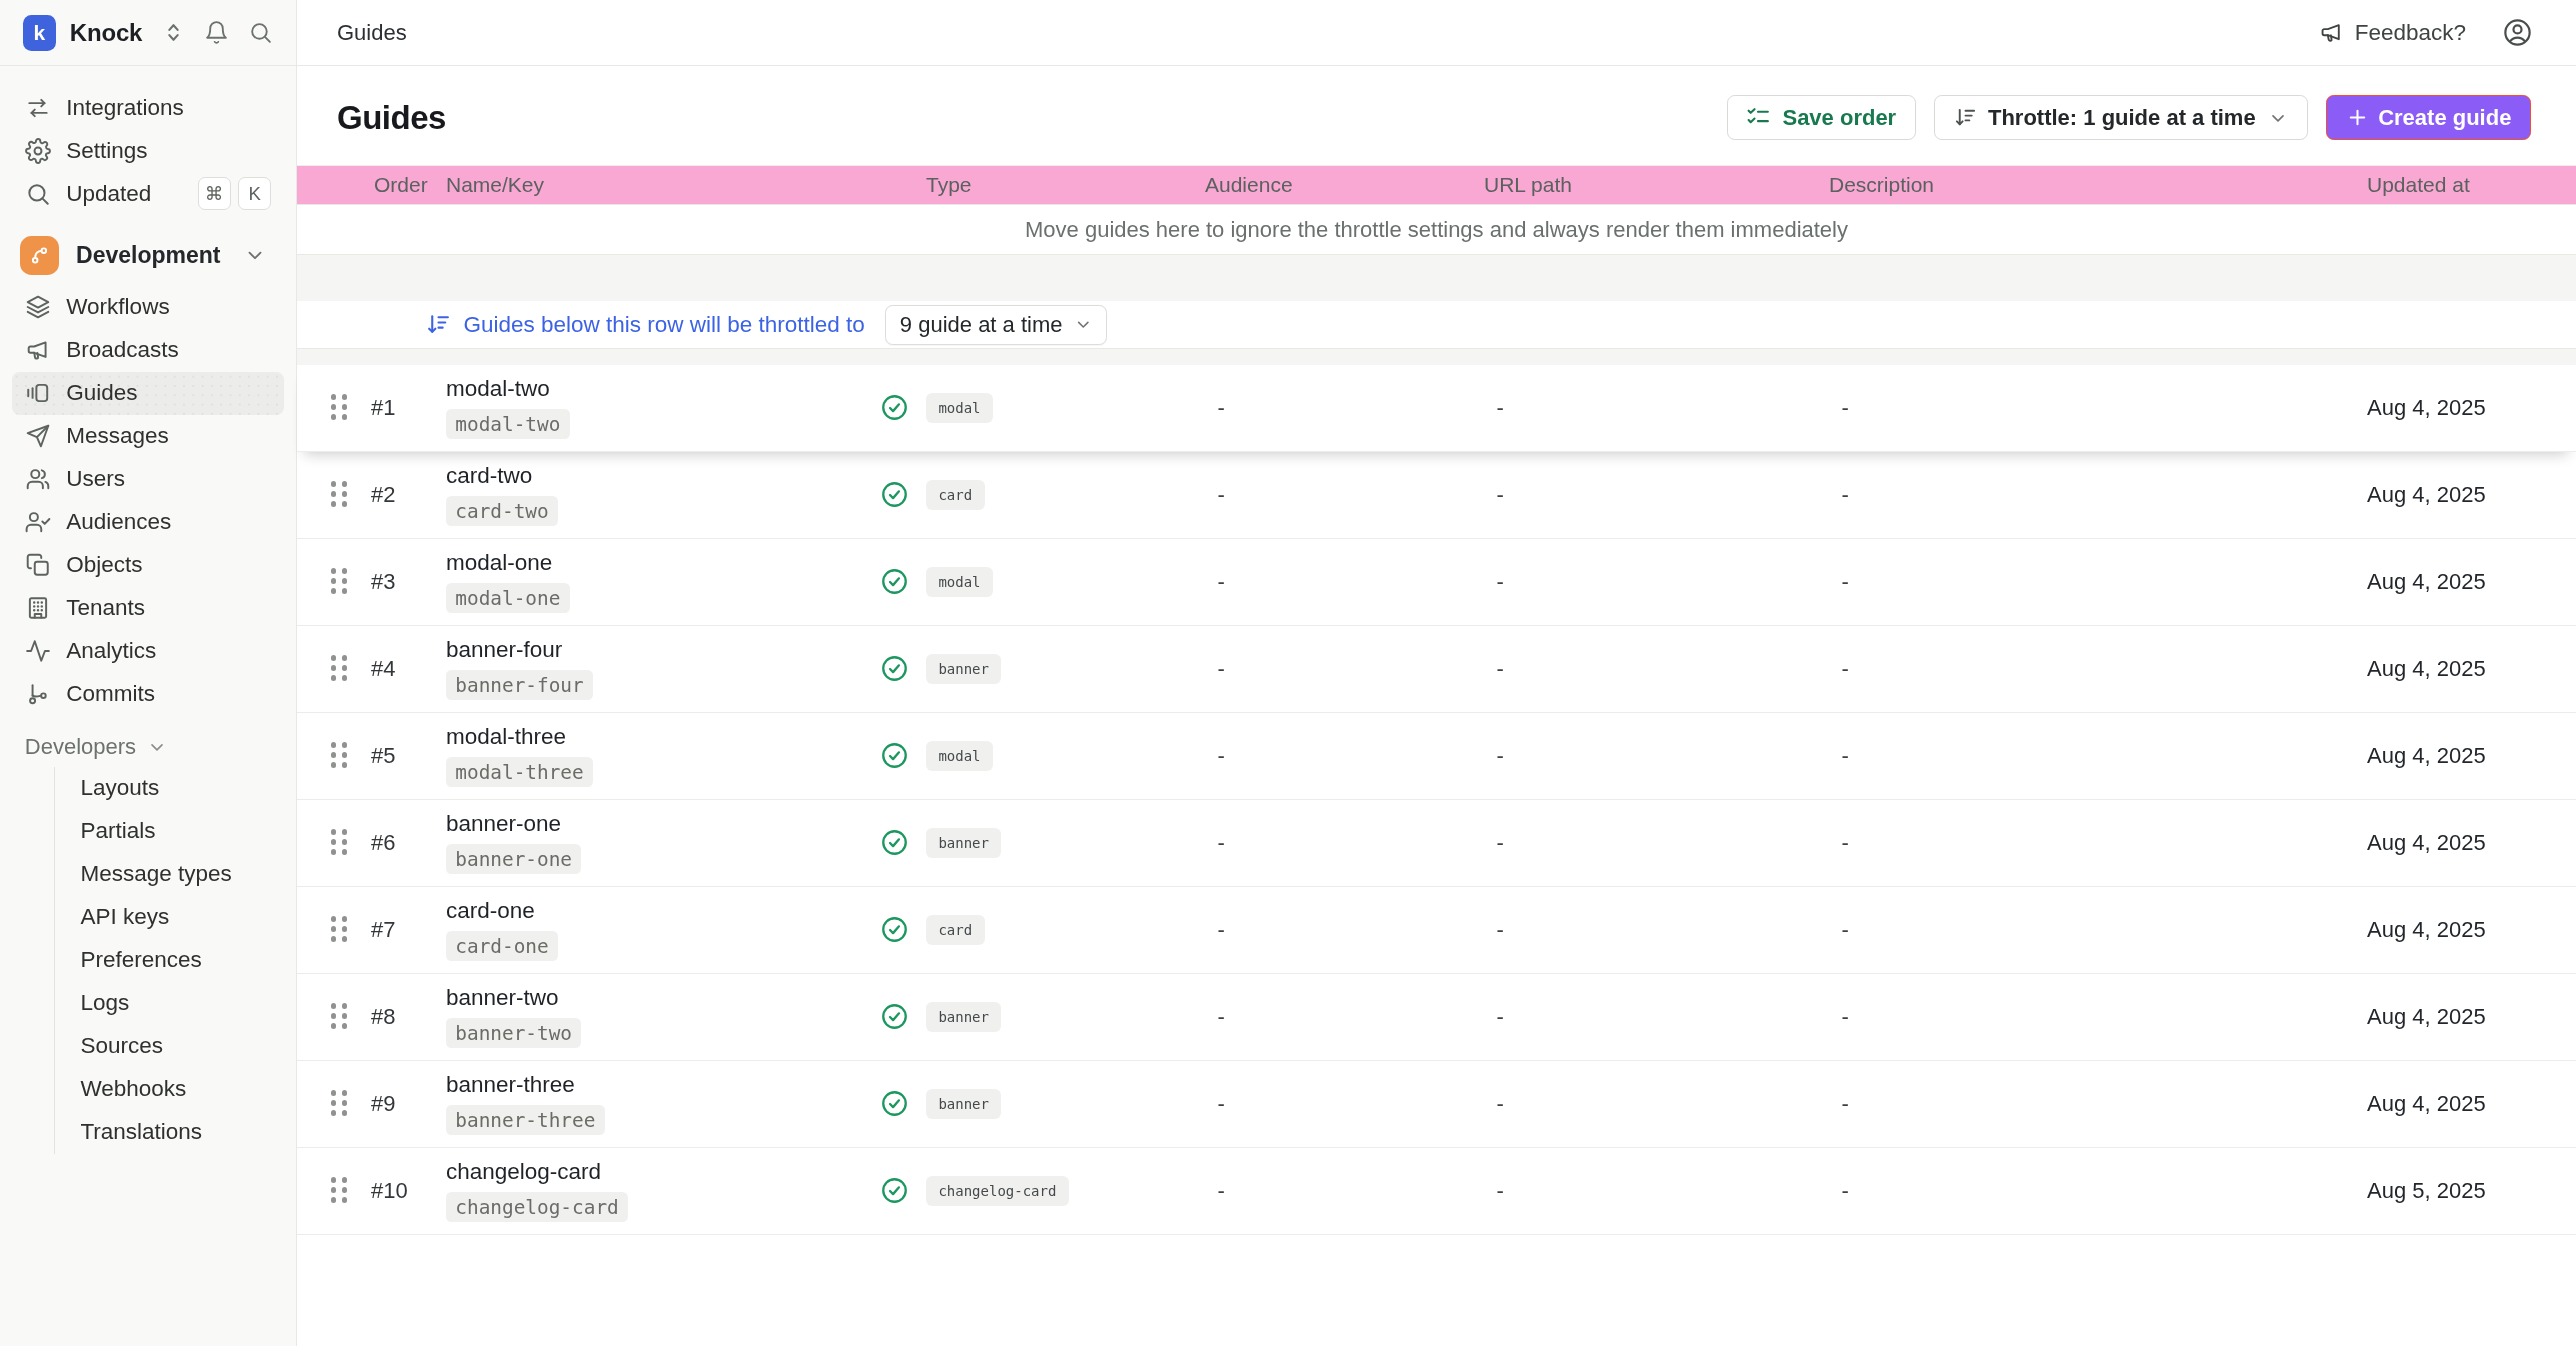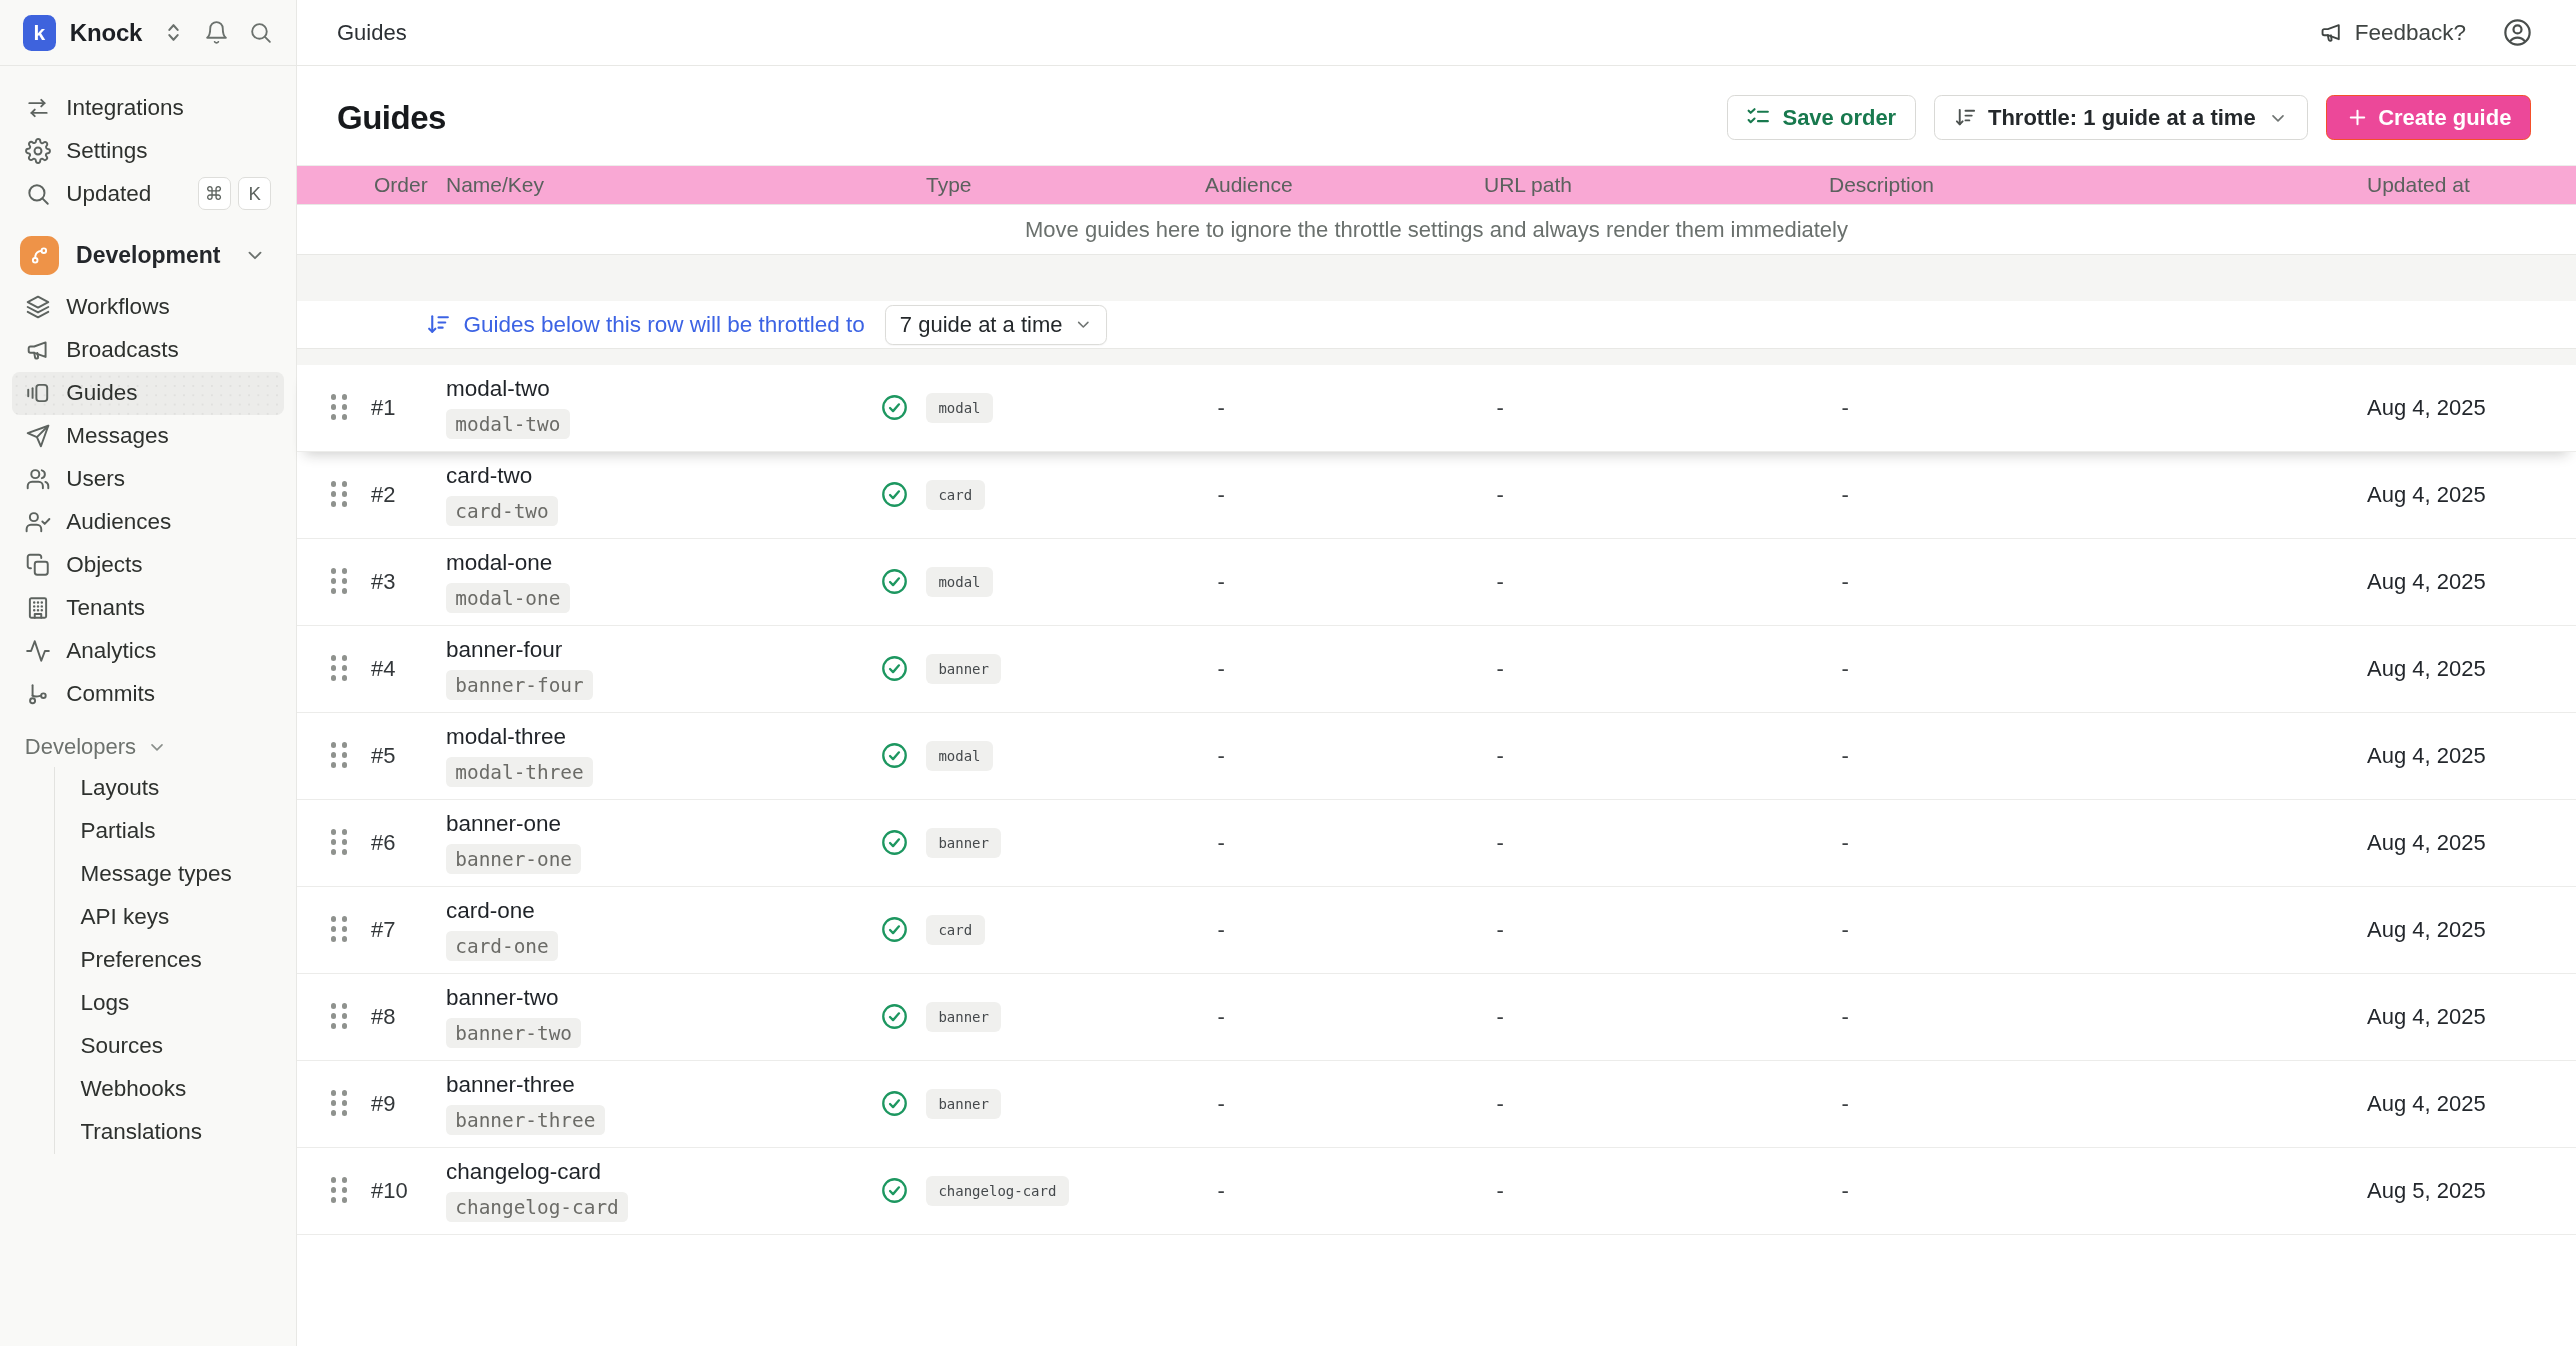--- a/index.html
+++ b/index.html
@@ -119,21 +119,21 @@
     padding:0 18.6px; font-size:22px; font-weight:600;
     font-family:"Liberation Sans", sans-serif;
     cursor:pointer; white-space:nowrap;
   }
   .btn + .btn { margin-left:18.6px; }
   .btn-save { color:#18794e; }
   .btn-save svg { width:25px; height:25px; margin-right:11px; }
   .btn-throttle { color:#24282b; }
   .btn-throttle .sort-ic { width:23px; height:23px; margin-right:11px; color:#4c5250; }
   .btn-throttle .chev { width:20px; height:20px; margin-left:12.4px; color:#6f7472; }
-  .btn-create { background:#ec4899; border-color:#f4502a; color:#fff; }
+  .btn-create { background:#8b5cf6; border-color:#f4502a; color:#fff; }
   .btn-create svg { width:23px; height:23px; margin-right:9.3px; }
 
   
   .table { display:flex; flex-direction:column; }
   .thead {
     height:40px; display:flex; align-items:center;
     background:#f9a8d4;
     border-top:0.8px solid #ededeb;
     border-bottom:0.8px solid #e8e8e5;
     font-size:21px; color:#5b615e;
@@ -519,21 +519,21 @@
     <div class="throttle-row">
       <svg class="sort-ic" viewBox="0 0 24 24" fill="none" stroke="currentColor" stroke-width="2" stroke-linecap="round" stroke-linejoin="round">
           <path d="M6 4v15"></path>
           <path d="M3 16l3 3 3-3"></path>
           <path d="M12 5h9"></path>
           <path d="M12 10h6.5"></path>
           <path d="M12 15h4"></path>
         </svg>
       <span class="throttle-note">Guides below this row will be throttled to</span>
       <button class="throttle-select">
-        <span>7 guide at a time</span>
+        <span>9 guide at a time</span>
         <svg class="chev" viewBox="0 0 24 24" fill="none" stroke="currentColor" stroke-width="2" stroke-linecap="round" stroke-linejoin="round">
             <path d="M6 9.5l6 6 6-6"></path>
           </svg>
       </button>
     </div>
 
     <div class="gap-band gap-b"></div>
 
     <div>
   <div class="guide-row elevated">

